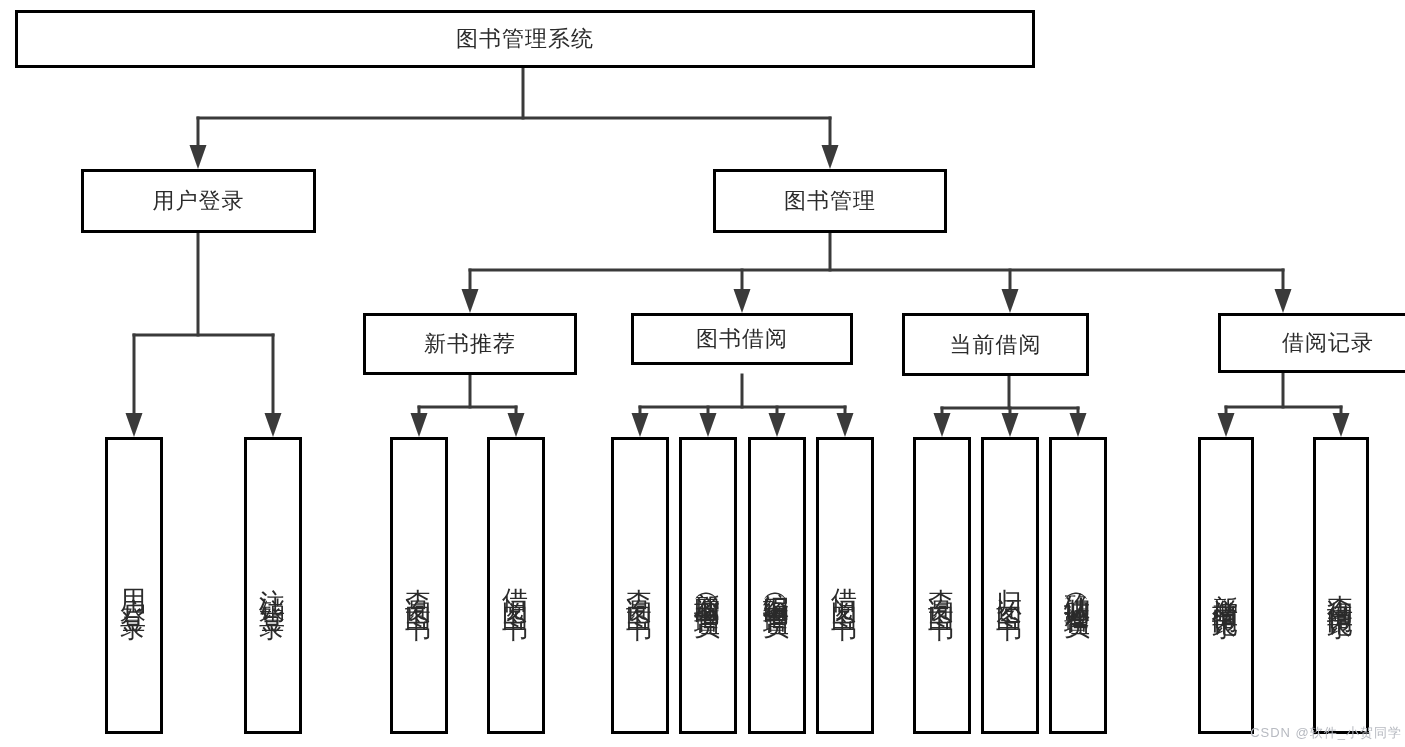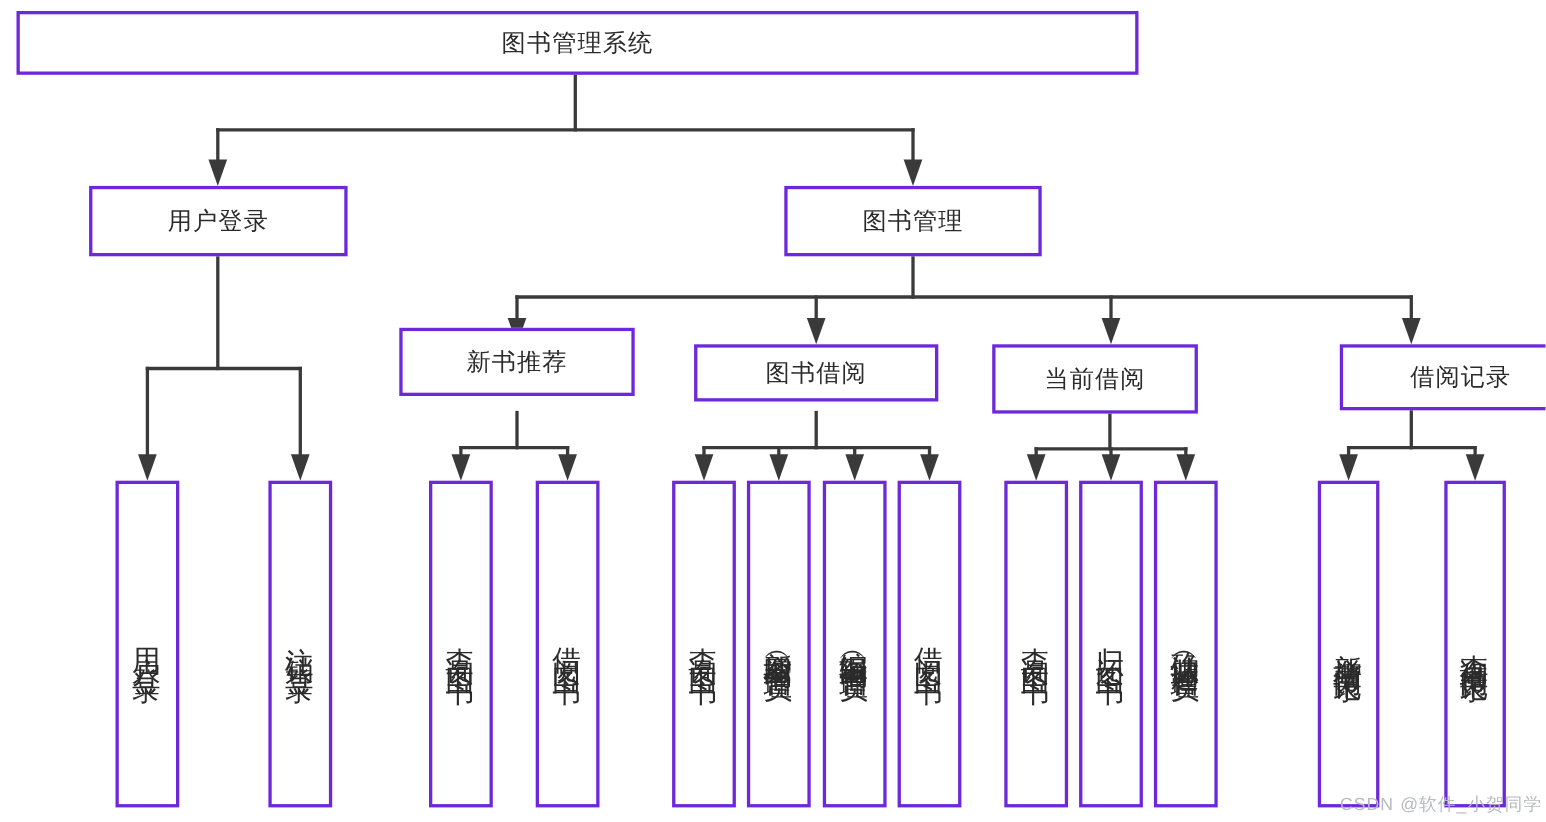--- a/index.html
+++ b/index.html
@@ -16,40 +16,40 @@
   }
   #connectors {
     position: absolute; left: 0; top: 0;
     width: 1405px; height: 747px;
     pointer-events: none;
   }
   .box {
     position: absolute;
     box-sizing: border-box;
     background: #ffffff;
-    border: 3px solid #6d28d9;
+    border: 3px solid #000000;
     display: flex;
     align-items: center;
     justify-content: center;
     color: #2b2b2b;
     font-size: 22px;
     letter-spacing: 1px;
     z-index: 2;
   }
   .leaf {
     writing-mode: vertical-rl;
     font-size: 26px;
   }
   .ls-a { letter-spacing: 9px; }   
   .ls-b { letter-spacing: 4px; }   
   .ls-c { letter-spacing: 3px; }   
   #watermark {
     position: absolute;
     right: 3px; bottom: 5px;
-    font-size: 16px;
+    font-size: 13px;
     color: #b7bac1;
     letter-spacing: 1px;
     z-index: 5;
     white-space: nowrap;
   }
 </style>
 </head>
 <body>
 
 <div id="page">
@@ -113,21 +113,21 @@
     <span>图书管理系统</span>
   </div>
 
   <div class="box" style="left:81px; top:169px; width:235px; height:64px;">
     <span>用户登录</span>
   </div>
   <div class="box" style="left:713px; top:169px; width:234px; height:64px;text-align:center;">
     <span>图书管理</span>
   </div>
 
-  <div class="box" style="left:363px; top:298px; width:214px; height:62px;">
+  <div class="box" style="left:363px; top:313px; width:214px; height:62px;">
     <span>新书推荐</span>
   </div>
   <div class="box" style="left:631px; top:313px; width:222px; height:52px;">
     <span>图书借阅</span>
   </div>
   <div class="box" style="left:902px; top:313px; width:187px; height:63px;">
     <span>当前借阅</span>
   </div>
   <div class="box" style="left:1173px; top:313px; width:220px; height:60px;margin-left:45px;">
     <span>借阅记录</span>

